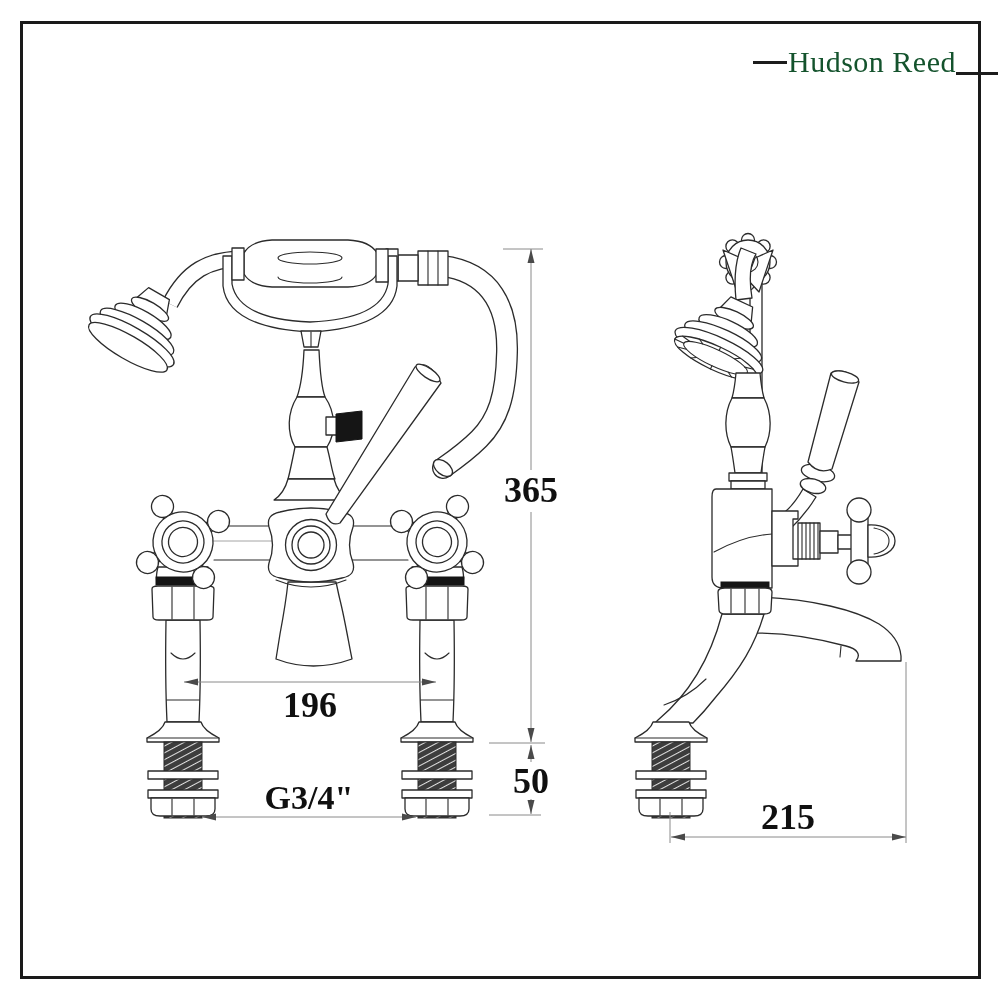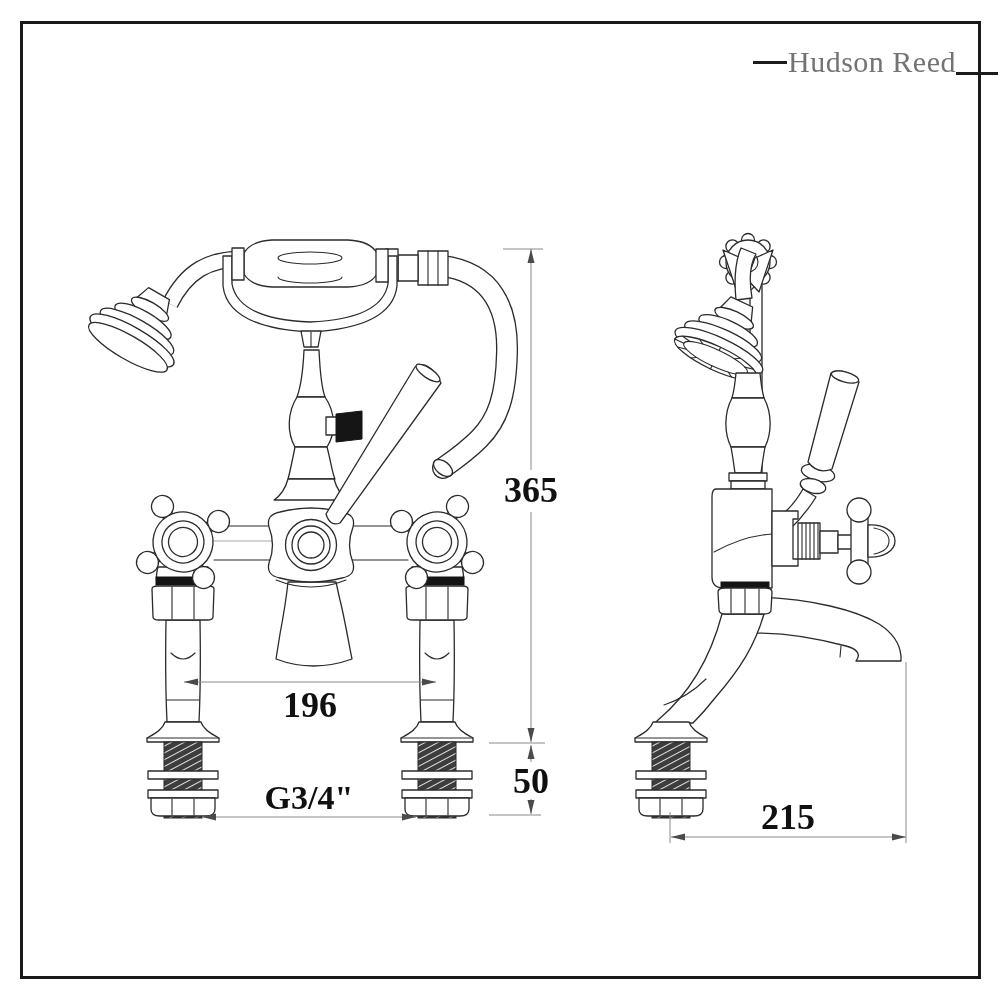--- a/index.html
+++ b/index.html
@@ -1,21 +1,21 @@
 <!DOCTYPE html>
 <html><head>
 <meta charset="utf-8">
 <style>
   html,body{margin:0;padding:0;background:#fff;width:1000px;height:1000px;overflow:hidden;}
   .sheet{position:absolute;left:0;top:0;width:1000px;height:1000px;background:#ffffff;
          font-family:"Liberation Serif","DejaVu Serif",serif;}
   .frame{position:absolute;left:20px;top:21px;width:961px;height:958px;
          border:3px solid #1a1a1a;box-sizing:border-box;}
   .logo{position:absolute;left:753px;top:45px;display:flex;align-items:flex-start;
-        color:#737373;font-size:30px;line-height:34px;white-space:nowrap;}
+        color:#14532d;font-size:30px;line-height:34px;white-space:nowrap;}
   .logo .rule{display:inline-block;height:2.5px;background:#1c1c1c;}
   .logo .rule.left{width:34px;margin-top:16px;margin-right:-2px;}
   .logo .rule.right{width:42px;margin-top:27px;margin-left:-3px;}
   .logo .txt{padding:0 3px;letter-spacing:0.5px;}
   svg{position:absolute;left:0;top:0;}
   .s  {fill:#ffffff;stroke:#2b2b2b;stroke-width:1.3;stroke-linejoin:round;stroke-linecap:round;}
   .o  {fill:none;stroke:#2b2b2b;stroke-width:1.1;stroke-linecap:round;}
   .thin{fill:none;stroke:#9a9a9a;stroke-width:0.9;}
   .blk{fill:#151515;stroke:#151515;stroke-width:1;}
   .thr{fill:url(#thrpat);stroke:#2b2b2b;stroke-width:1;}

